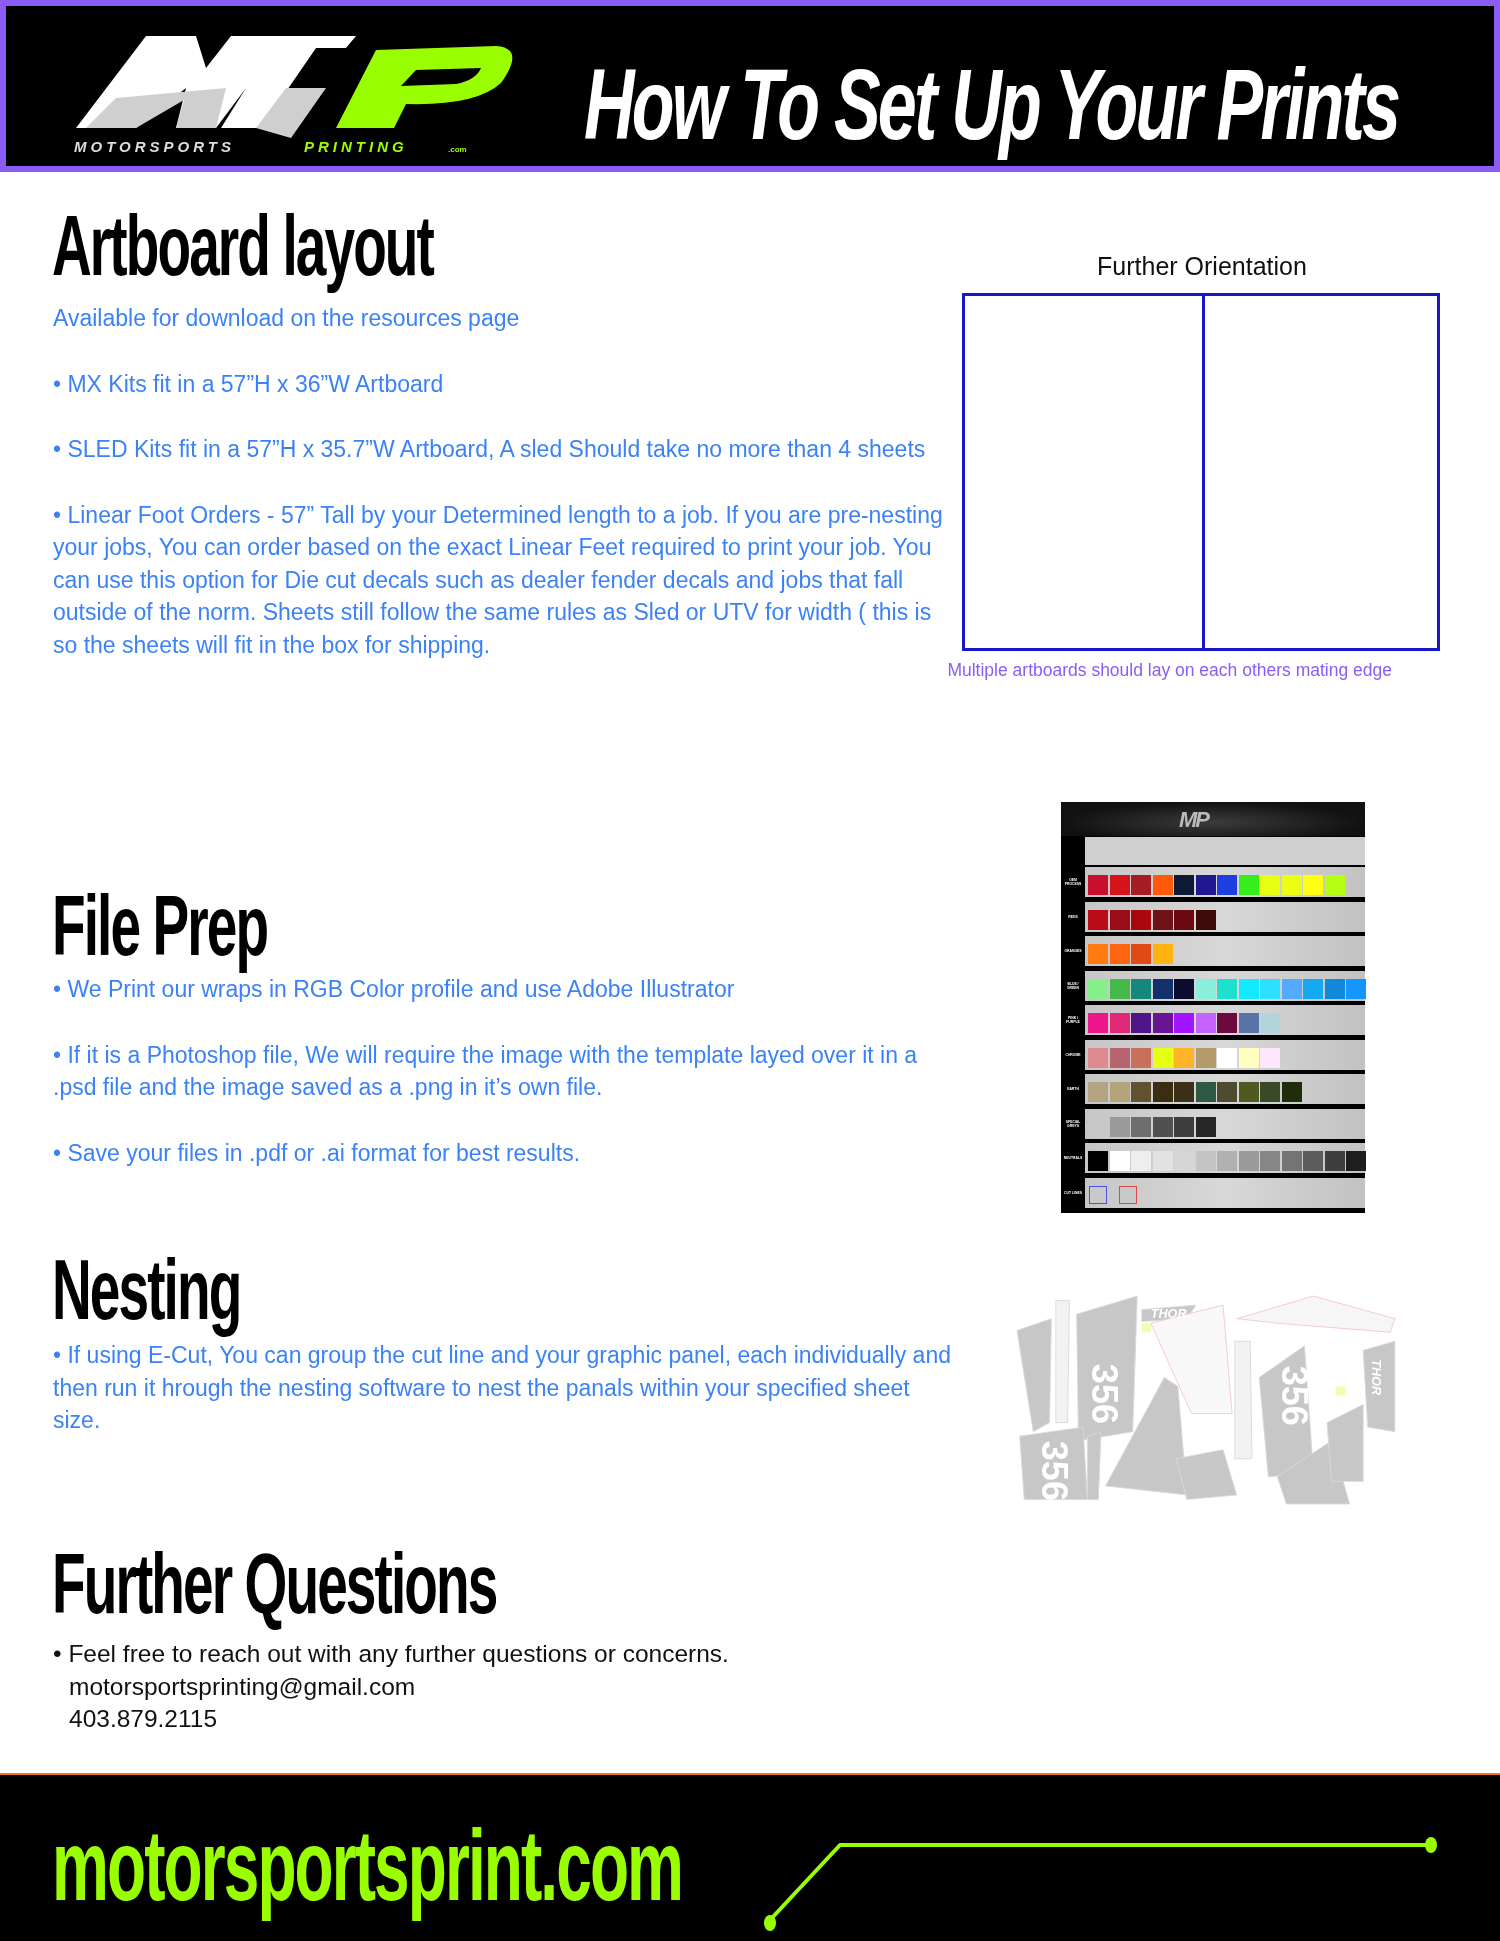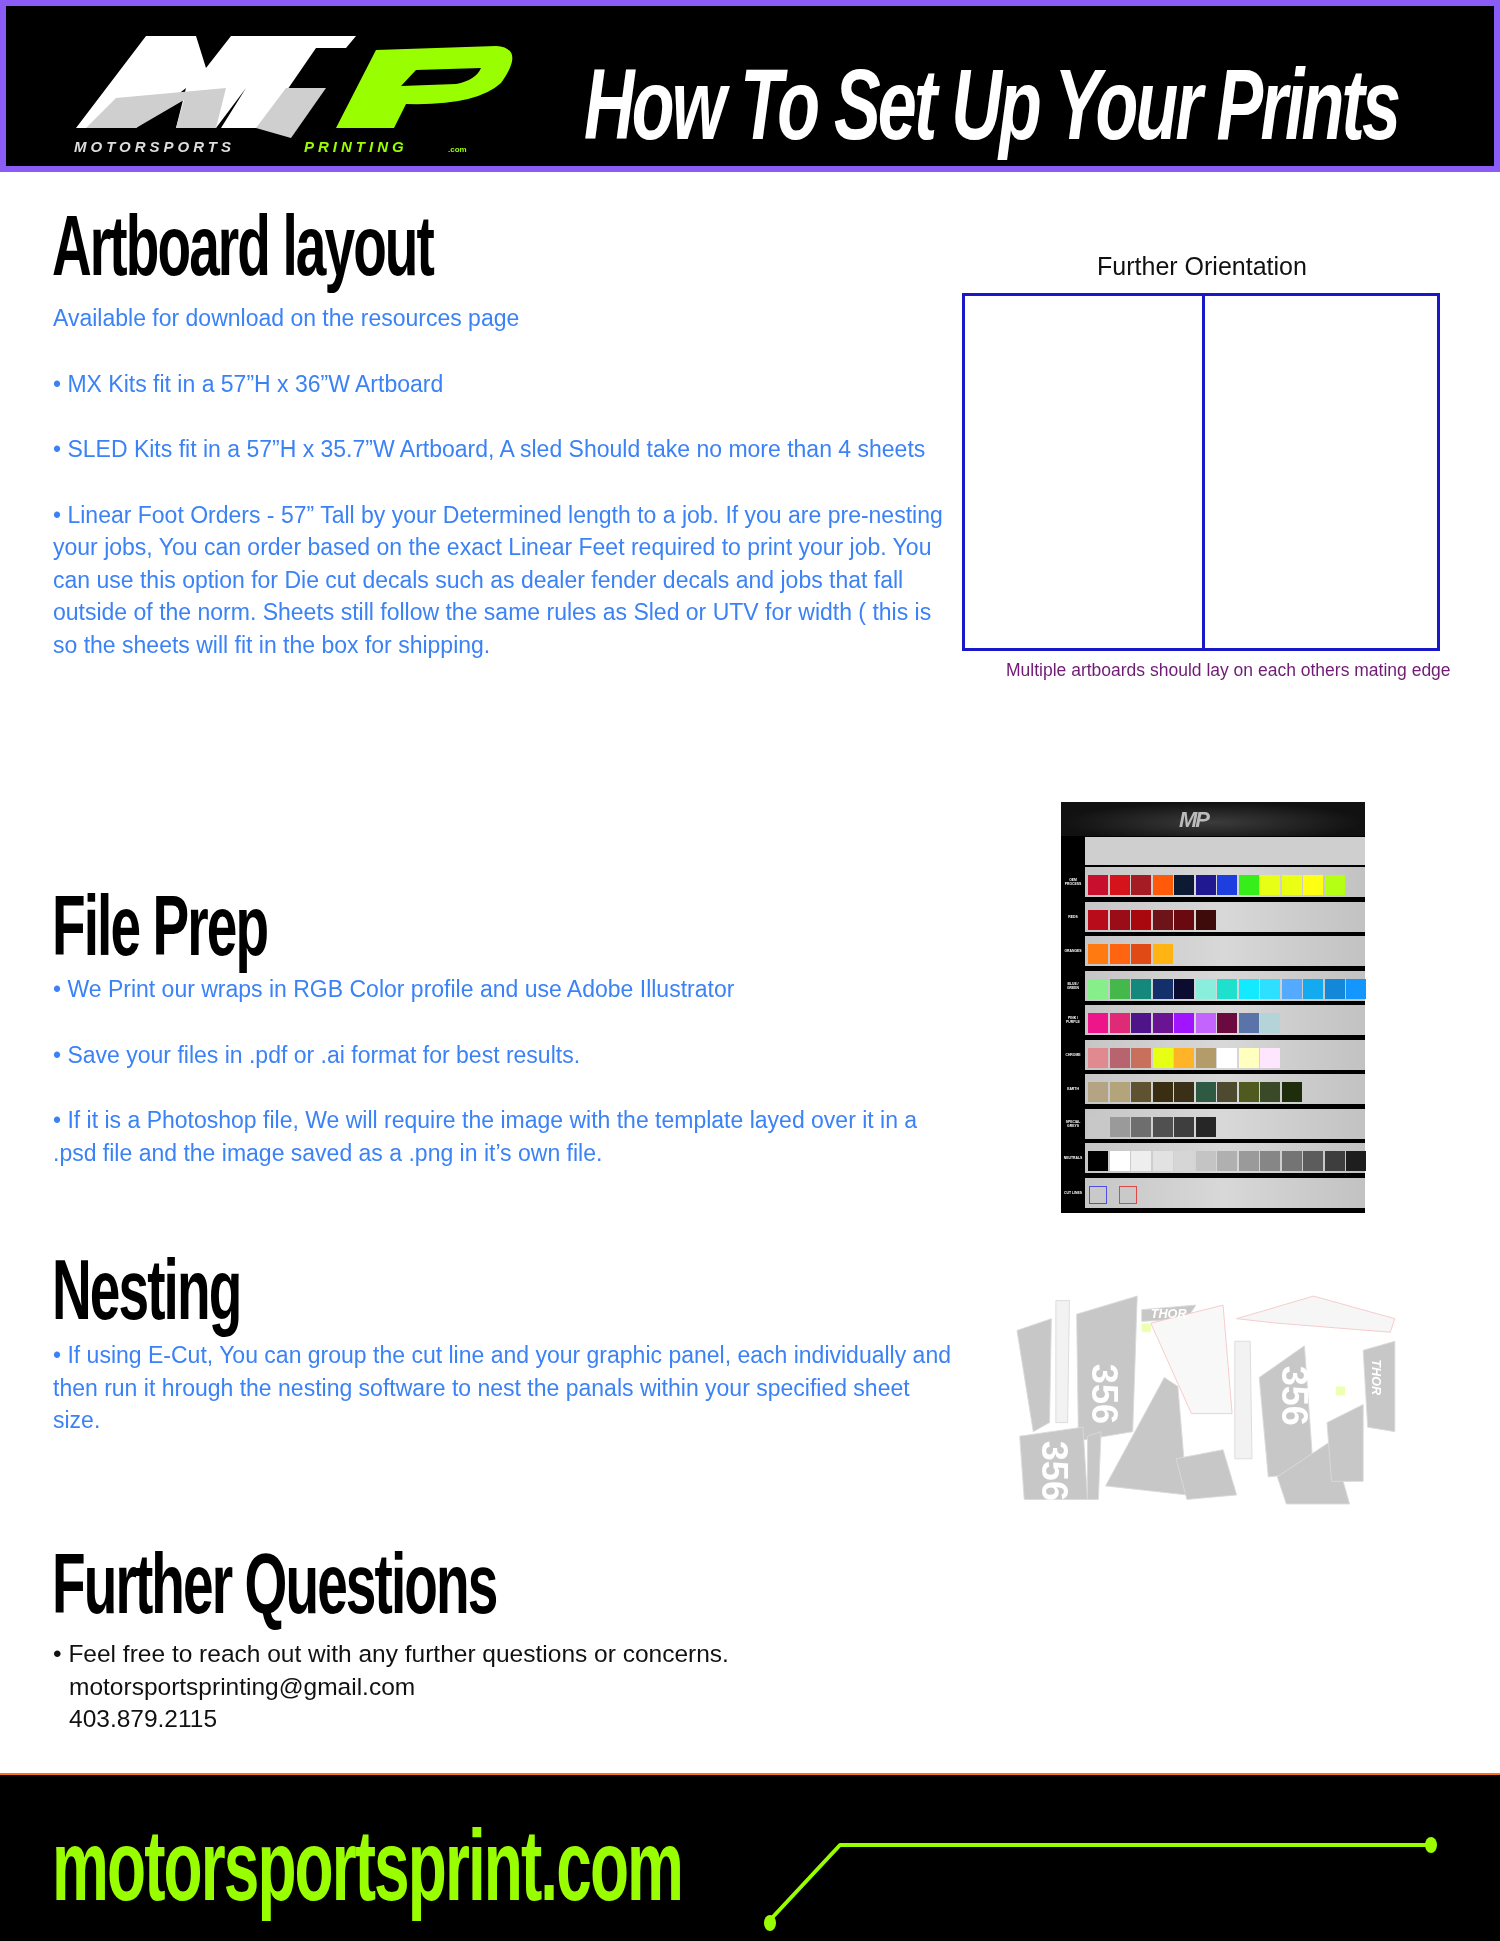--- a/index.html
+++ b/index.html
@@ -19,22 +19,22 @@
 
   .body-text { position: absolute; left: 53px; width: 900px; font-size: 23px; line-height: 32.5px; color: #3b82f6; }
   .body-text p { margin: 0; }
   .body-text p + p { margin-top: 33px; }
 
   .orientation-title { position: absolute; left: 962px; width: 480px; top: 252px; text-align: center;
                        font-size: 25px; color: #111; }
   .artboard-box { position: absolute; left: 962px; top: 293px; width: 478px; height: 358px;
                   box-sizing: border-box; border: 3px solid #1818c8; }
   .artboard-divider { position: absolute; left: 237px; top: 0; width: 3px; height: 100%; background: #1818c8; }
-  .orientation-caption { position: absolute; left: 1006px; width: 480px; top: 660px; text-align: left;
-                         font-size: 17.5px; color: #701a75; }
+  .orientation-caption { position: absolute; left: 912px; width: 480px; top: 660px; text-align: right;
+                         font-size: 17.5px; color: #8b5cf6; }
 
   .color-chart { position: absolute; left: 1061px; top: 802px; width: 304px; height: 411px; background: #000; }
   .chart-top { position: absolute; left: 0; top: 0; width: 304px; height: 34px;
                background: radial-gradient(ellipse at 50% 60%, #3b3b3b 0%, #111 70%); }
   .chart-logo { position: absolute; left: 118px; top: 5px; font-weight: bold; font-style: italic; color: #bbb; font-size: 22px; letter-spacing: -2px; }
   .chart-band { position: absolute; left: 24px; width: 280px; height: 28px; top: 35px; background: #cfcfcf; }
   .chart-row { position: absolute; left: 0; width: 304px; height: 32px; }
   .chart-row .row-label { position: absolute; left: 0; top: 0; width: 24px; height: 100%; background: #000;
                           color: #fff; font-size: 3.4px; font-weight: bold; text-align: center; display: flex; align-items: center; justify-content: center; line-height: 4px; }
   .chart-row .row-bg { position: absolute; left: 24px; top: 1px; width: 280px; height: 30px;
@@ -215,22 +215,22 @@
       <div class="row-bg"></div>
       <div class="row-label">CUT LINES</div>
       <div class="cutline" style="left: 28px; border-color: rgb(80, 80, 224);"></div>
       <div class="cutline" style="left: 58px; border-color: rgb(224, 72, 72);"></div>
     </div>
   </div>
 
 <div class="heading" style="top:882px;">File Prep</div>
 <div class="body-text" style="top:973px; width:905px;">
   <p>• We Print our wraps in RGB Color profile and use Adobe Illustrator</p>
+  <p>• If it is a Photoshop file, We will require the image with the template layed over it in a .psd file and the image saved as a .png in it’s own file.</p>
   <p>• Save your files in .pdf or .ai format for best results.</p>
-  <p>• If it is a Photoshop file, We will require the image with the template layed over it in a .psd file and the image saved as a .png in it’s own file.</p>
 </div>
 
 <div class="heading" style="top:1246px;">Nesting</div>
 <div class="body-text" style="top:1339px;">
   <p>• If using E-Cut, You can group the cut line and your graphic panel, each individually and then run it hrough the nesting software to nest the panals within your specified sheet size.</p>
 </div>
 
 <svg class="nesting-art" viewBox="0 0 440 260">
   <g fill="#9a9a9a" stroke="#bbb" stroke-width="1">
     <polygon points="12,58 50,45 48,160 30,170"></polygon>

